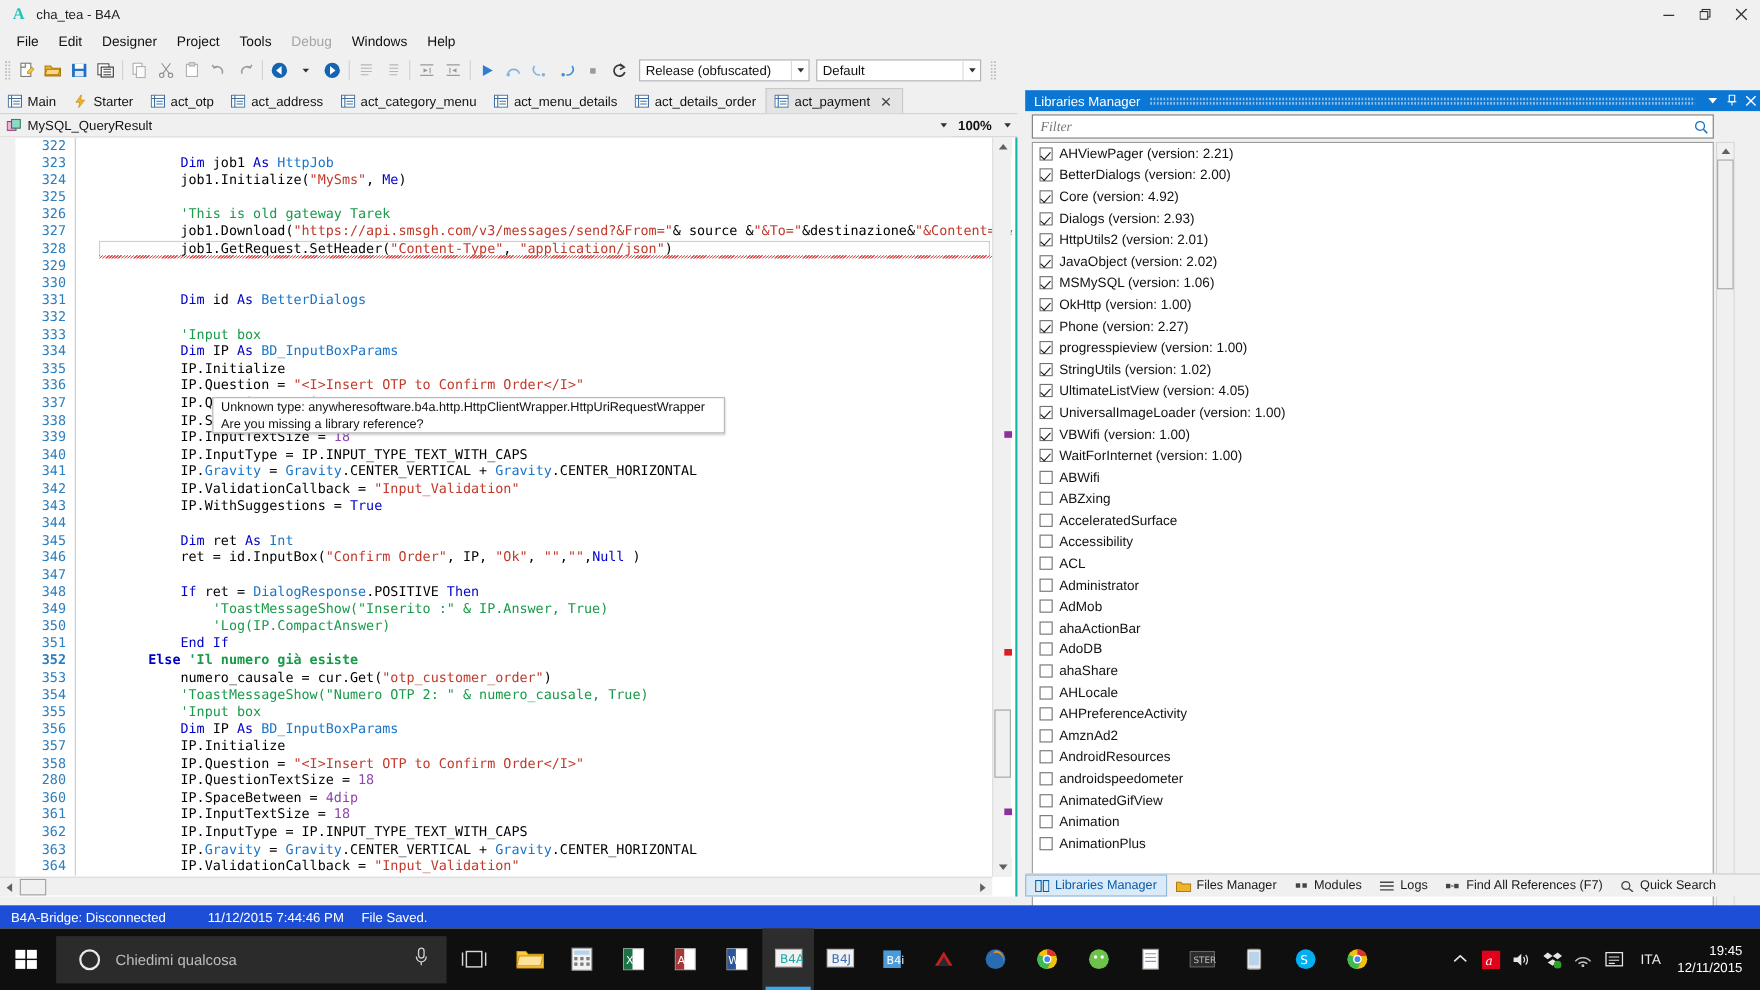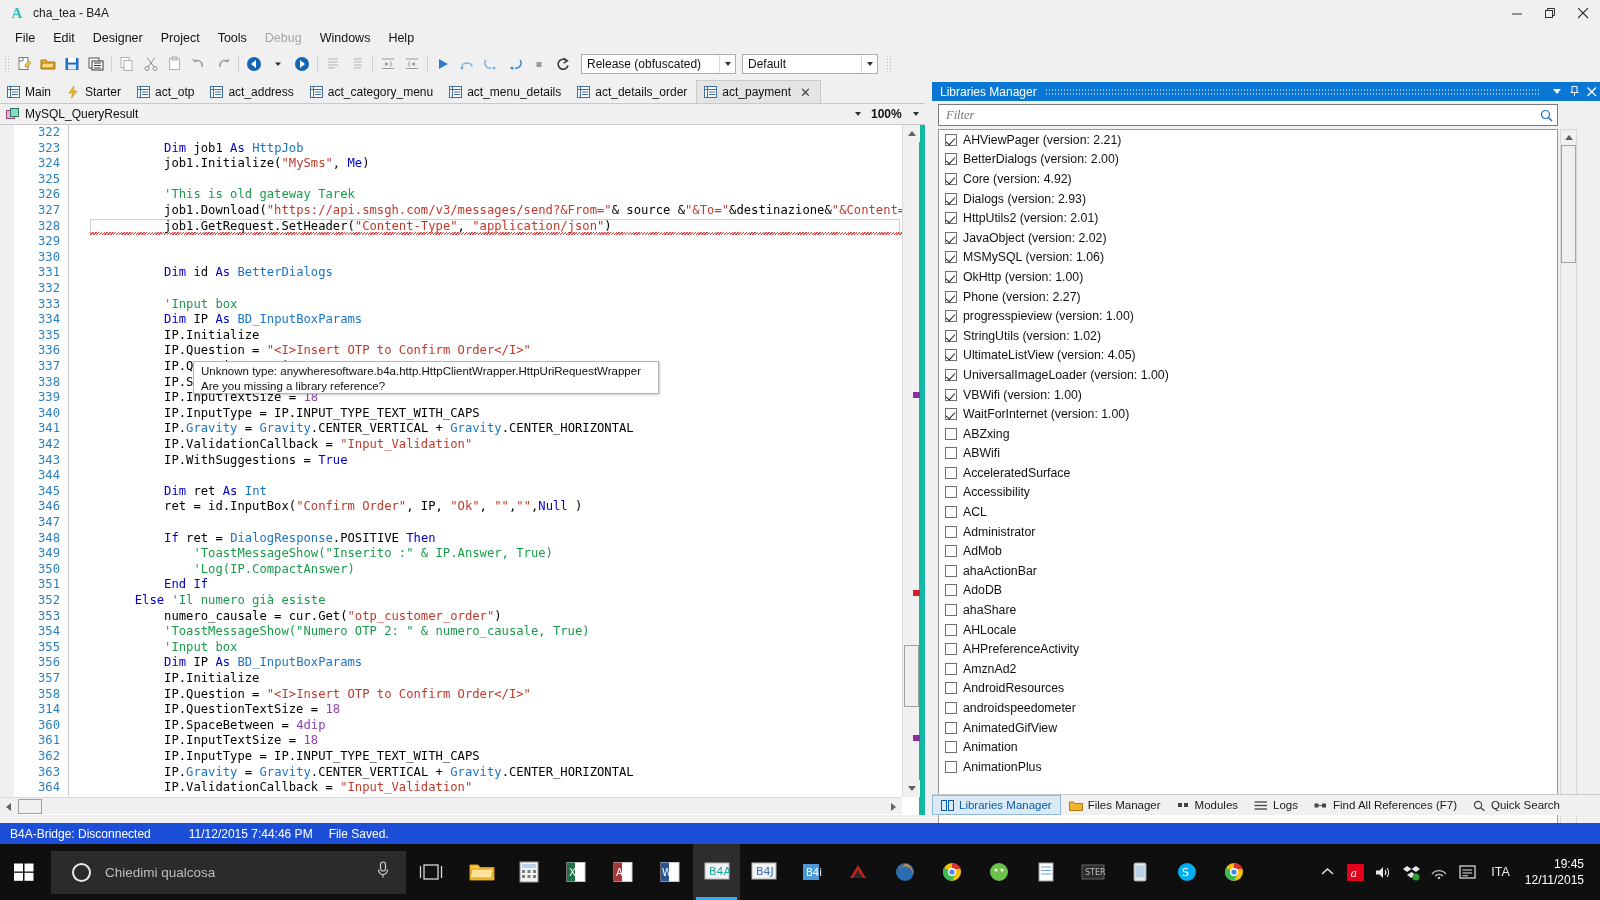--- a/index.html
+++ b/index.html
@@ -61,21 +61,21 @@
   }
   .tb-sel .arrow {
     position: absolute; right: 0; top: 0; bottom: 0; width: 16px;
     border-left: 1px solid #d9d9d9; display: flex; align-items: center; justify-content: center;
   }
   .tb-sel .arrow i {
     border-left: 3.5px solid transparent; border-right: 3.5px solid transparent;
     border-top: 4px solid #303030; display: block;
   }
   #sel-build { width: 155px; }
-  #sel-config { width: 136px; }
+  #sel-config { width: 150px; }
 
   
   .tabs {
     position: absolute; left: 0; top: 80px; width: 925px; height: 24px;
     background: #f0f0f0; display: flex; align-items: flex-end;
     border-bottom: 1px solid #c9c9c9;
   }
   .tab {
     height: 22px; display: flex; align-items: center; gap: 5px;
     padding: 0 9px 0 7px; font-size: 12px; color: #111; position: relative;
@@ -105,21 +105,21 @@
     font-weight: bold;
   }
   .zoom-combo .arrow {
     position: absolute; right: 4px; border-left: 3.5px solid transparent;
     border-right: 3.5px solid transparent; border-top: 4px solid #303030;
   }
 
   
   .editor-wrap {
     position: absolute; left: 0; top: 125px; width: 925px; height: 690px;
-    background: #ffffff; border-right: 6px solid #14b8a6;
+    background: #ffffff; border-right: 2px solid #14b8a6;
   }
   .gutter-strip { position: absolute; left: 0; top: 0; width: 14px; height: 100%; background: #f0f0f0; }
   .code-area { position: absolute; left: 14px; top: 0; right: 0; bottom: 0; overflow: hidden; }
   .code-line {
     position: relative; height: 15.6px; line-height: 15.6px; white-space: pre;
     font-family: "DejaVu Sans Mono", monospace; font-size: 12.2px;
   }
   .lnum {
     position: absolute; left: 0; width: 46px; text-align: right;
     color: #2b7fbe; font-family: "DejaVu Sans Mono", monospace; font-size: 12.2px;
@@ -611,28 +611,28 @@
         <div class="code-line" style="top: 312px; position: absolute; left: 0px; right: 0px;"><span class="lnum">342</span><span class="lsep"></span><span class="ltext"><span class="p">            IP.ValidationCallback = </span><span class="s">"Input_Validation"</span></span></div>
         <div class="code-line" style="top: 327.6px; position: absolute; left: 0px; right: 0px;"><span class="lnum">343</span><span class="lsep"></span><span class="ltext"><span class="p">            IP.WithSuggestions = </span><span class="k">True</span></span></div>
         <div class="code-line" style="top: 343.2px; position: absolute; left: 0px; right: 0px;"><span class="lnum">344</span><span class="lsep"></span><span class="ltext"></span></div>
         <div class="code-line" style="top: 358.8px; position: absolute; left: 0px; right: 0px;"><span class="lnum">345</span><span class="lsep"></span><span class="ltext"><span class="p">            </span><span class="k">Dim</span><span class="p"> ret </span><span class="k">As</span><span class="p"> </span><span class="t">Int</span></span></div>
         <div class="code-line" style="top: 374.4px; position: absolute; left: 0px; right: 0px;"><span class="lnum">346</span><span class="lsep"></span><span class="ltext"><span class="p">            ret = id.InputBox(</span><span class="s">"Confirm Order"</span><span class="p">, IP, </span><span class="s">"Ok"</span><span class="p">, </span><span class="s">""</span><span class="p">,</span><span class="s">""</span><span class="p">,</span><span class="k">Null</span><span class="p"> )</span></span></div>
         <div class="code-line" style="top: 390px; position: absolute; left: 0px; right: 0px;"><span class="lnum">347</span><span class="lsep"></span><span class="ltext"></span></div>
         <div class="code-line" style="top: 405.6px; position: absolute; left: 0px; right: 0px;"><span class="lnum">348</span><span class="lsep"></span><span class="ltext"><span class="p">            </span><span class="k">If</span><span class="p"> ret = </span><span class="t">DialogResponse</span><span class="p">.POSITIVE </span><span class="k">Then</span></span></div>
         <div class="code-line" style="top: 421.2px; position: absolute; left: 0px; right: 0px;"><span class="lnum">349</span><span class="lsep"></span><span class="ltext"><span class="c">                'ToastMessageShow("Inserito :" &amp; IP.Answer, True)</span></span></div>
         <div class="code-line" style="top: 436.8px; position: absolute; left: 0px; right: 0px;"><span class="lnum">350</span><span class="lsep"></span><span class="ltext"><span class="c">                'Log(IP.CompactAnswer)</span></span></div>
         <div class="code-line" style="top: 452.4px; position: absolute; left: 0px; right: 0px;"><span class="lnum">351</span><span class="lsep"></span><span class="ltext"><span class="p">            </span><span class="k">End If</span></span></div>
-        <div class="code-line" style="top: 468px; position: absolute; left: 0px; right: 0px;"><span class="lnum">352</span><span class="lsep"></span><span class="ltext"><span class="p">        </span><span class="k">Else</span><span class="c"> 'Il numero già esiste</span></span></div>
+        <div class="code-line" style="top: 468px; position: absolute; left: 0px; right: 0px; font-weight: bold;"><span class="lnum">352</span><span class="lsep"></span><span class="ltext"><span class="p">        </span><span class="k">Else</span><span class="c"> 'Il numero già esiste</span></span></div>
         <div class="code-line" style="top: 483.6px; position: absolute; left: 0px; right: 0px;"><span class="lnum">353</span><span class="lsep"></span><span class="ltext"><span class="p">            numero_causale = cur.Get(</span><span class="s">"otp_customer_order"</span><span class="p">)</span></span></div>
         <div class="code-line" style="top: 499.2px; position: absolute; left: 0px; right: 0px;"><span class="lnum">354</span><span class="lsep"></span><span class="ltext"><span class="c">            'ToastMessageShow("Numero OTP 2: " &amp; numero_causale, True)</span></span></div>
         <div class="code-line" style="top: 514.8px; position: absolute; left: 0px; right: 0px;"><span class="lnum">355</span><span class="lsep"></span><span class="ltext"><span class="c">            'Input box</span></span></div>
         <div class="code-line" style="top: 530.4px; position: absolute; left: 0px; right: 0px;"><span class="lnum">356</span><span class="lsep"></span><span class="ltext"><span class="p">            </span><span class="k">Dim</span><span class="p"> IP </span><span class="k">As</span><span class="p"> </span><span class="t">BD_InputBoxParams</span></span></div>
         <div class="code-line" style="top: 546px; position: absolute; left: 0px; right: 0px;"><span class="lnum">357</span><span class="lsep"></span><span class="ltext"><span class="p">            IP.Initialize</span></span></div>
         <div class="code-line" style="top: 561.6px; position: absolute; left: 0px; right: 0px;"><span class="lnum">358</span><span class="lsep"></span><span class="ltext"><span class="p">            IP.Question = </span><span class="s">"&lt;I&gt;Insert OTP to Confirm Order&lt;/I&gt;"</span></span></div>
-        <div class="code-line" style="top: 577.2px; position: absolute; left: 0px; right: 0px;"><span class="lnum">314</span><span class="lsep"></span><span class="ltext"><span class="p">            IP.QuestionTextSize = </span><span class="n">18</span></span></div>
+        <div class="code-line" style="top: 577.2px; position: absolute; left: 0px; right: 0px;"><span class="lnum">280</span><span class="lsep"></span><span class="ltext"><span class="p">            IP.QuestionTextSize = </span><span class="n">18</span></span></div>
         <div class="code-line" style="top: 592.8px; position: absolute; left: 0px; right: 0px;"><span class="lnum">360</span><span class="lsep"></span><span class="ltext"><span class="p">            IP.SpaceBetween = </span><span class="n">4dip</span></span></div>
         <div class="code-line" style="top: 608.4px; position: absolute; left: 0px; right: 0px; padding-left: 28px;"><span class="lnum">361</span><span class="lsep"></span><span class="ltext"><span class="p">            IP.InputTextSize = </span><span class="n">18</span></span></div>
         <div class="code-line" style="top: 624px; position: absolute; left: 0px; right: 0px;"><span class="lnum">362</span><span class="lsep"></span><span class="ltext"><span class="p">            IP.InputType = IP.INPUT_TYPE_TEXT_WITH_CAPS</span></span></div>
         <div class="code-line" style="top: 639.6px; position: absolute; left: 0px; right: 0px;"><span class="lnum">363</span><span class="lsep"></span><span class="ltext"><span class="p">            IP.</span><span class="t">Gravity</span><span class="p"> = </span><span class="t">Gravity</span><span class="p">.CENTER_VERTICAL + </span><span class="t">Gravity</span><span class="p">.CENTER_HORIZONTAL</span></span></div>
         <div class="code-line" style="top: 655.2px; position: absolute; left: 0px; right: 0px;"><span class="lnum">364</span><span class="lsep"></span><span class="ltext"><span class="p">            IP.ValidationCallback = </span><span class="s">"Input_Validation"</span></span></div>
       </div>
 
     <div class="tooltip">
       <div>Unknown type: anywheresoftware.b4a.http.HttpClientWrapper.HttpUriRequestWrapper</div>
       <div>Are you missing a library reference?</div>
@@ -752,25 +752,25 @@
         <div class="lib-row">
           <span class="cb checked"></span>
           <span>VBWifi (version: 1.00)</span>
         </div>
         <div class="lib-row">
           <span class="cb checked"></span>
           <span>WaitForInternet (version: 1.00)</span>
         </div>
         <div class="lib-row">
           <span class="cb"></span>
+          <span>ABWifi</span>
+        </div>
+        <div class="lib-row">
+          <span class="cb"></span>
           <span>ABZxing</span>
-        </div>
-        <div class="lib-row">
-          <span class="cb"></span>
-          <span>ABWifi</span>
         </div>
         <div class="lib-row">
           <span class="cb"></span>
           <span>AcceleratedSurface</span>
         </div>
         <div class="lib-row">
           <span class="cb"></span>
           <span>Accessibility</span>
         </div>
         <div class="lib-row">

